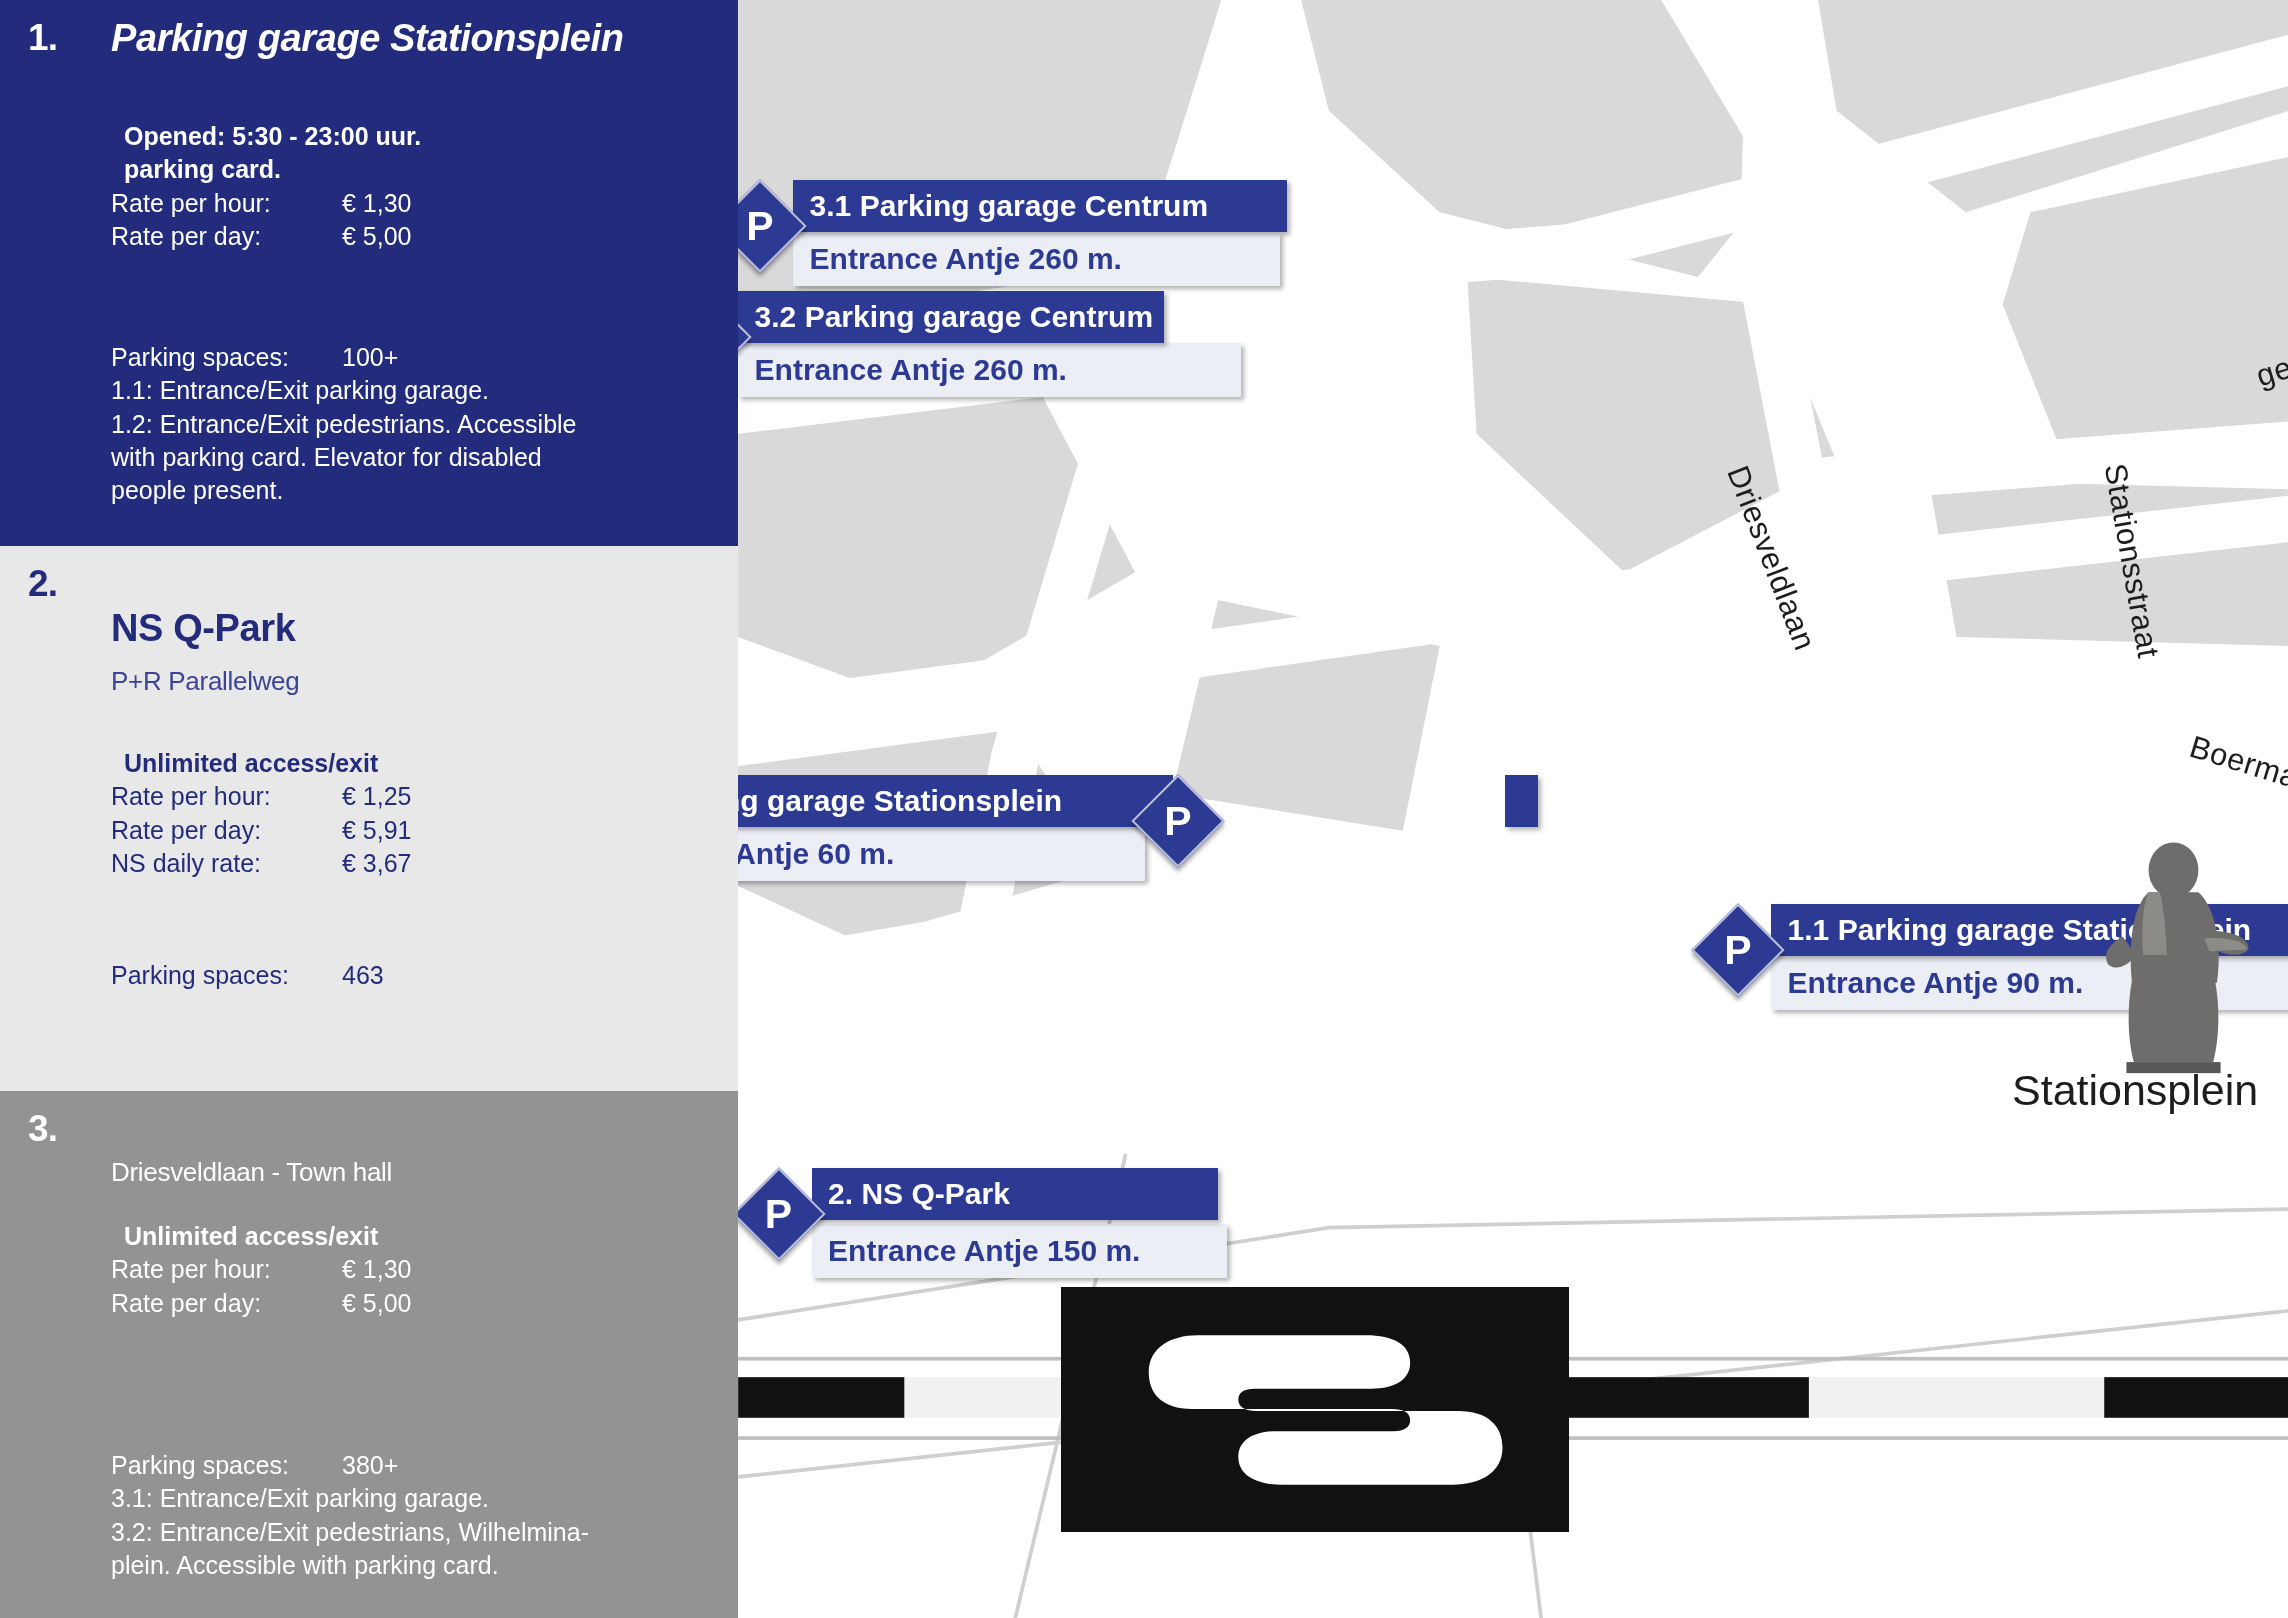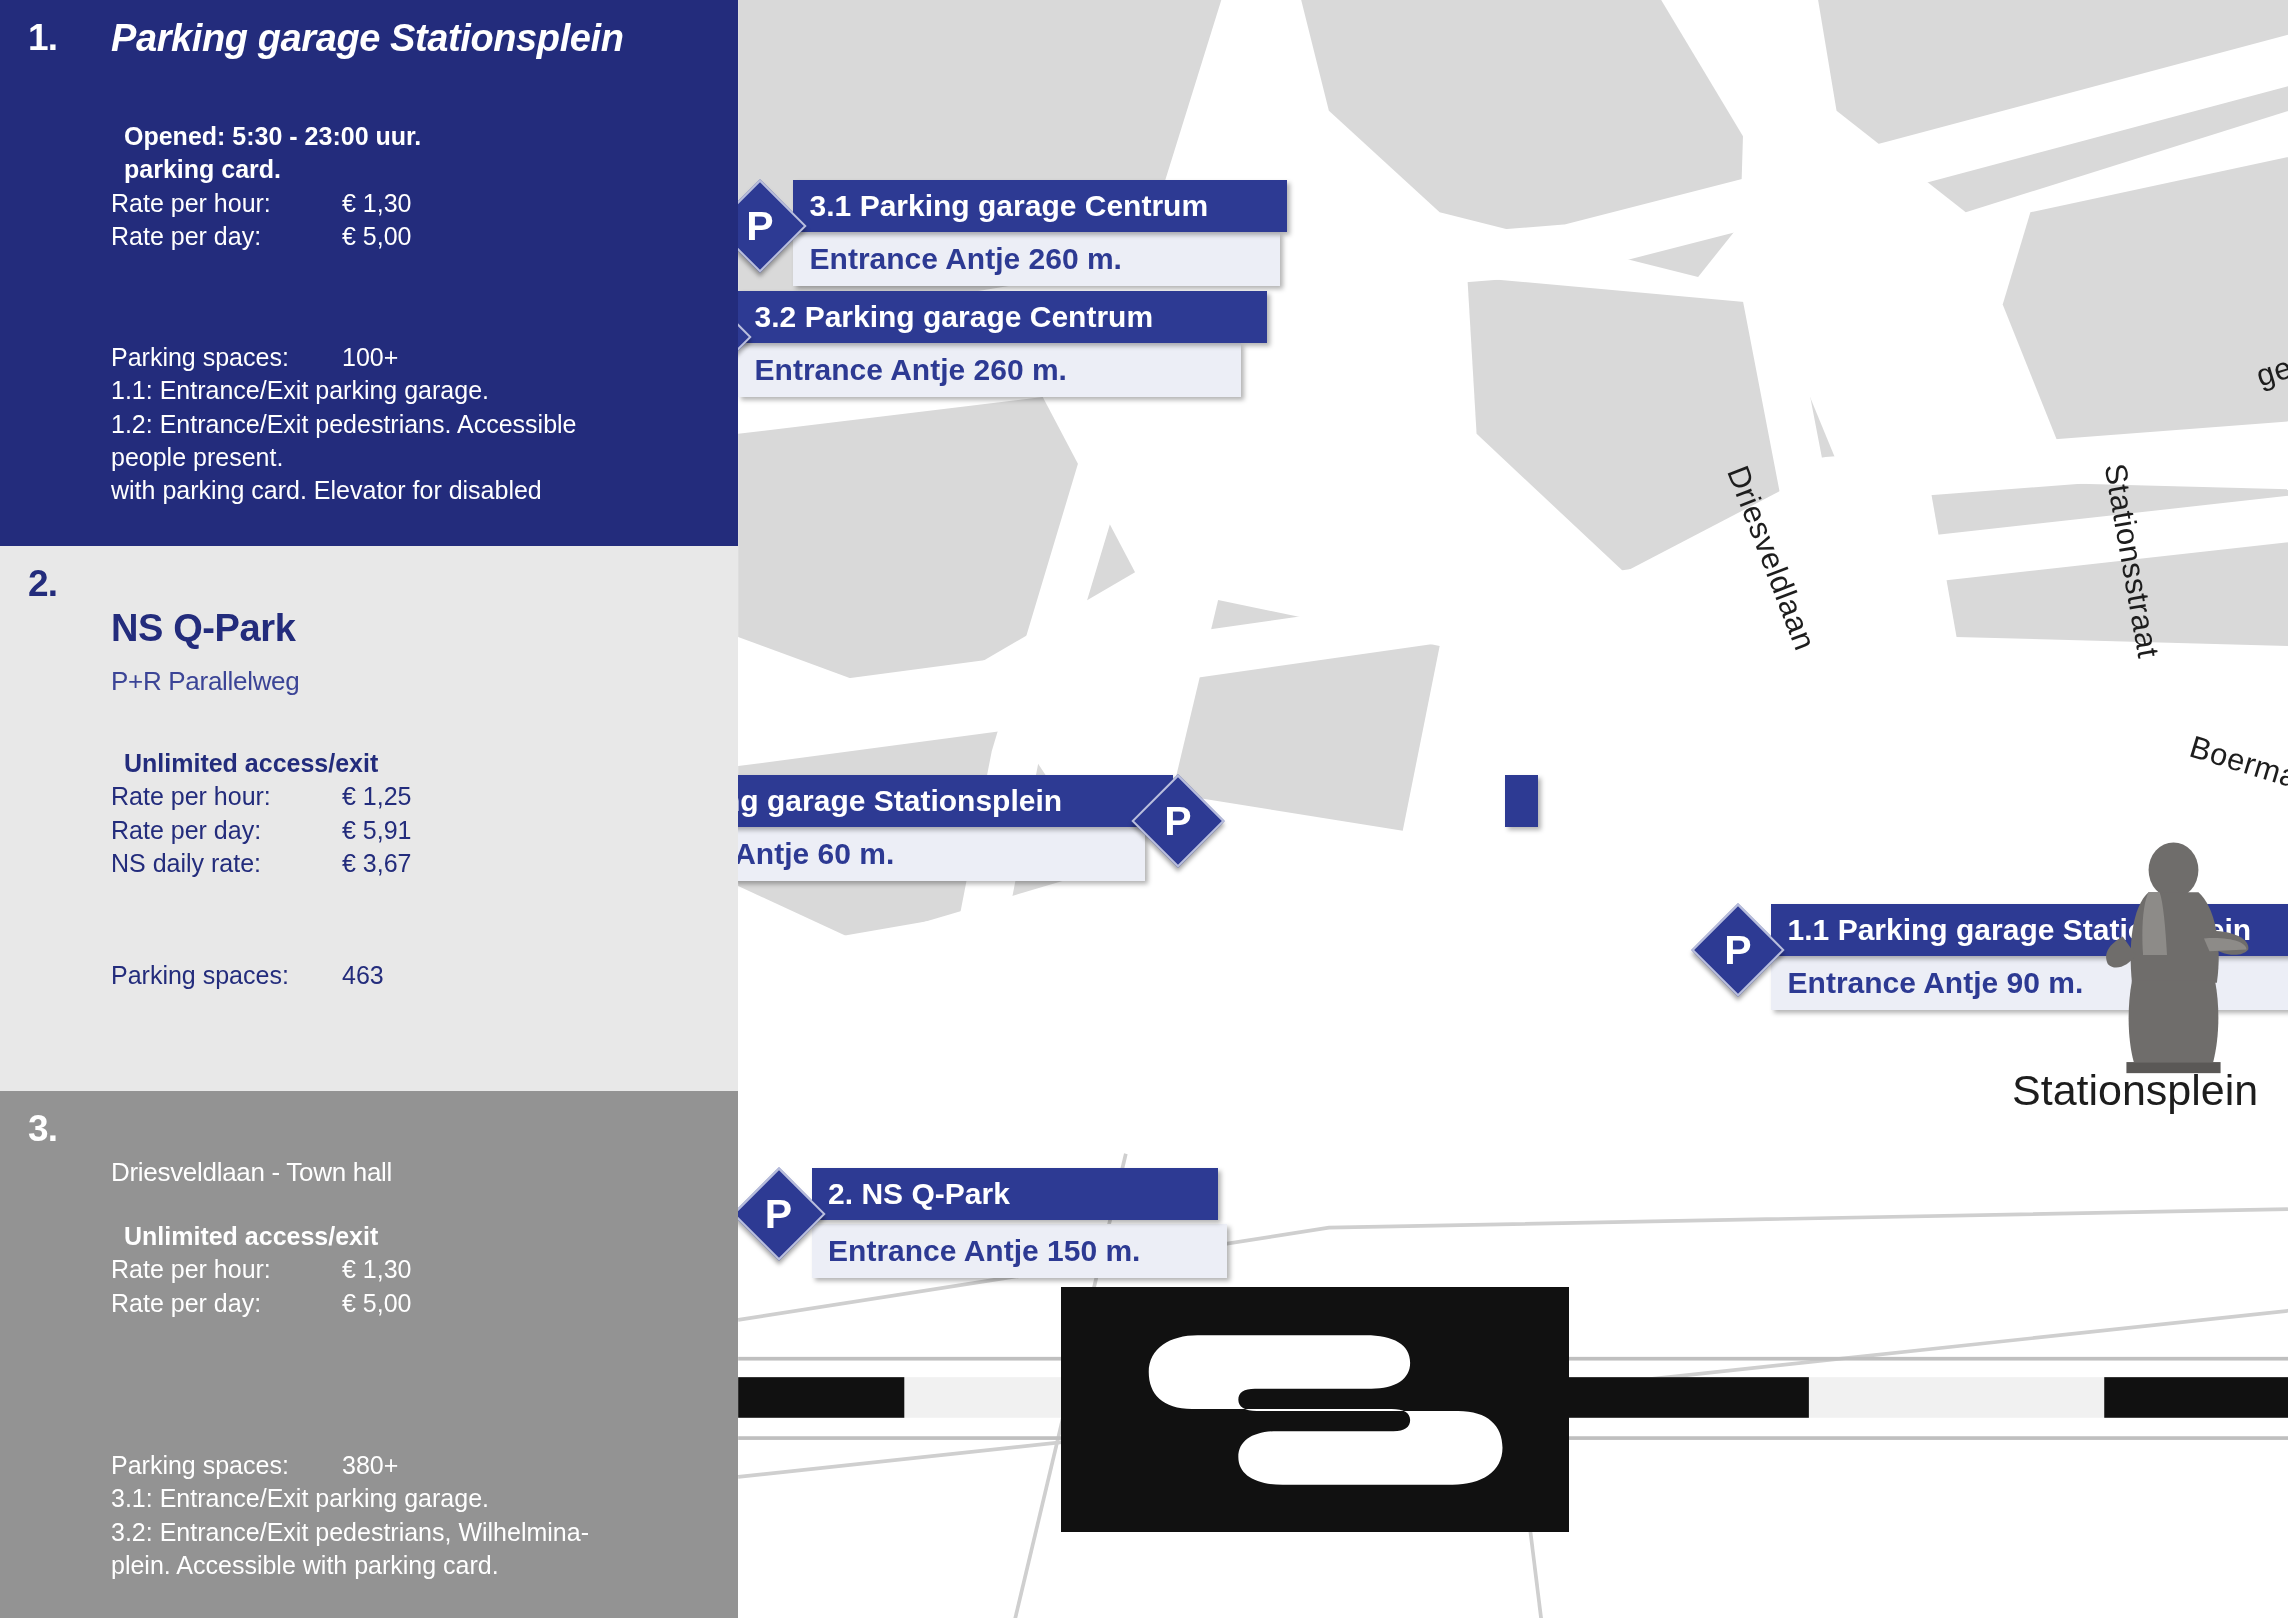--- a/index.html
+++ b/index.html
@@ -221,22 +221,22 @@
           <span class="value">€ 5,00</span>
         </div>
       </div>
       <div class="block block2">
         <div class="row">
           <span class="label">Parking spaces:</span>
           <span class="value">100+</span>
         </div>
         <div>1.1: Entrance/Exit parking garage.</div>
         <div>1.2: Entrance/Exit pedestrians.  Accessible</div>
+        <div>with parking card. Elevator for disabled</div>
         <div>people present.</div>
-        <div>with parking card. Elevator for disabled</div>
       </div>
     </div>
 
     <div class="panel panel-2">
       <div class="num">2.</div>
       <div class="p-title">NS Q-Park</div>
       <div class="p-sub">P+R Parallelweg</div>
       <div class="block">
         <div class="bold-line">Unlimited access/exit</div>
         <div class="row">
@@ -382,21 +382,21 @@
         <span>3.1 Parking garage Centrum</span>
       </div>
       <div class="bar-bot" style="left:92px; top:52px; width:487px;">
         <span>Entrance Antje 260 m.</span>
       </div>
       <div class="diamond" style="left:26px; top:13px;"></div>
       <div class="pletter" style="left:26px; top:13px;">P</div>
     </div>
 
     <div class="marker" style="left:-92px; top:291px;">
-      <div class="bar-top" style="left:92px; top:0; width:529px;">
+      <div class="bar-top" style="left:92px; top:0; width:426px;">
         <span>3.2 Parking garage Centrum</span>
       </div>
       <div class="bar-bot" style="left:92px; top:52px; width:503px;">
         <span>Entrance Antje 260 m.</span>
       </div>
       <div class="diamond" style="left:26px; top:13px;"></div>
 
     </div>
 
     <div class="marker" style="left:-341px; top:775px;">

